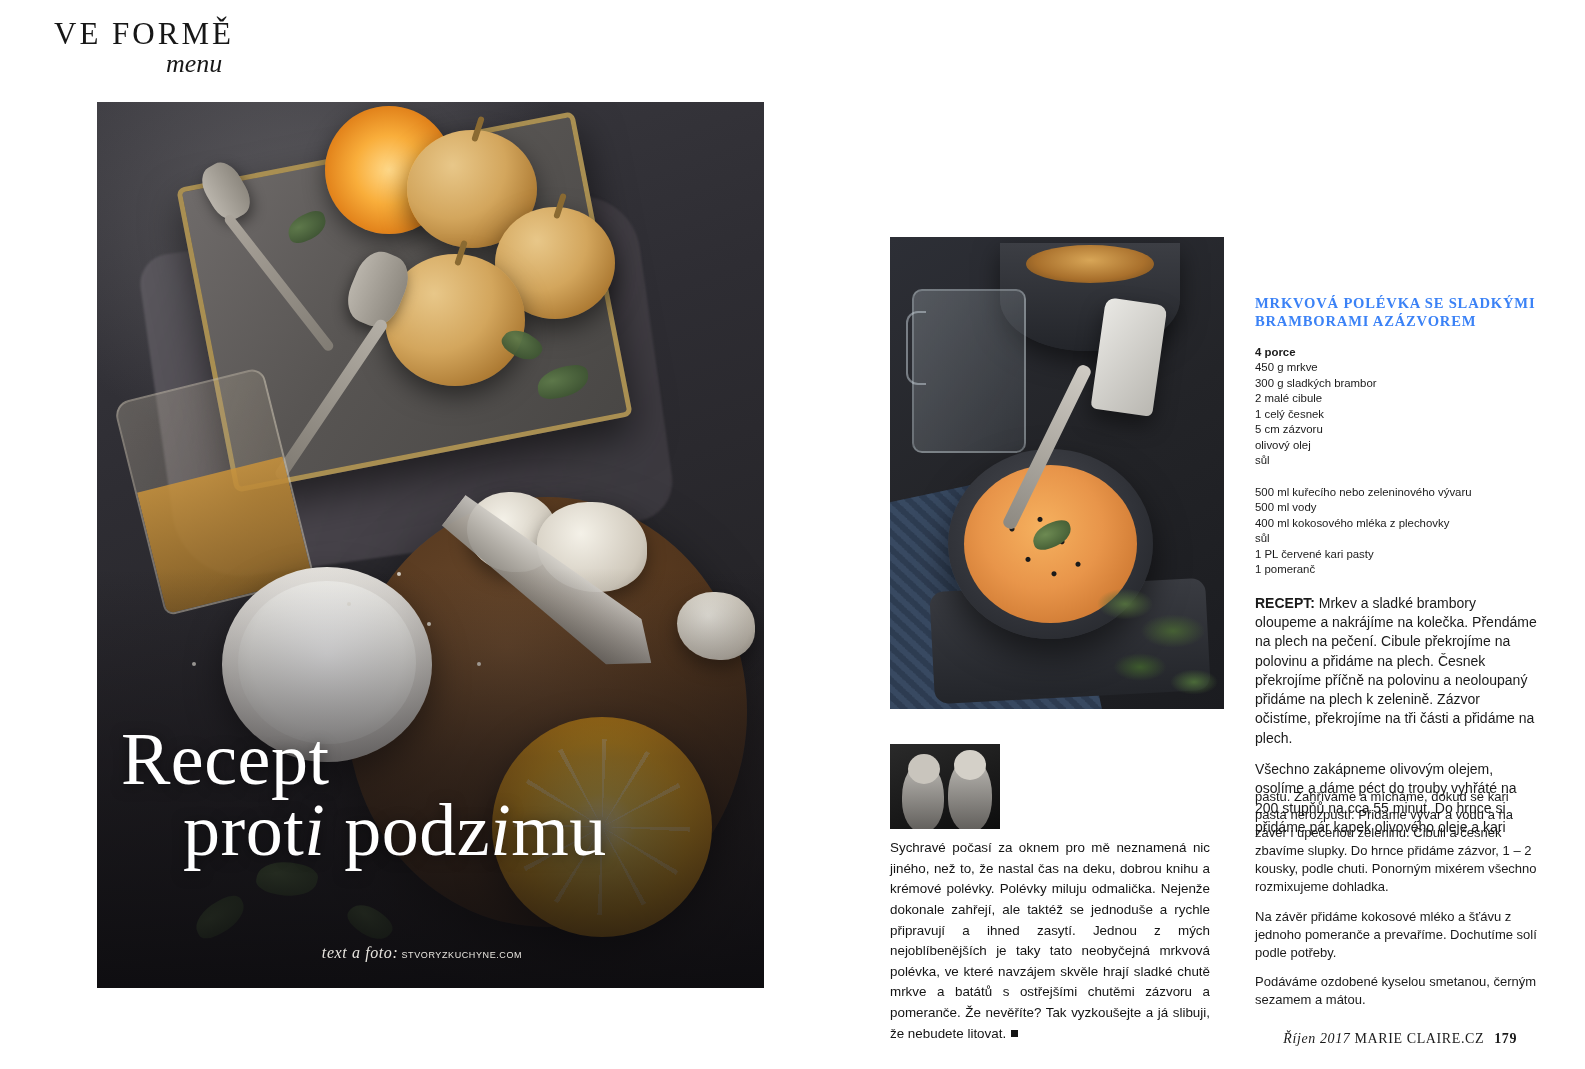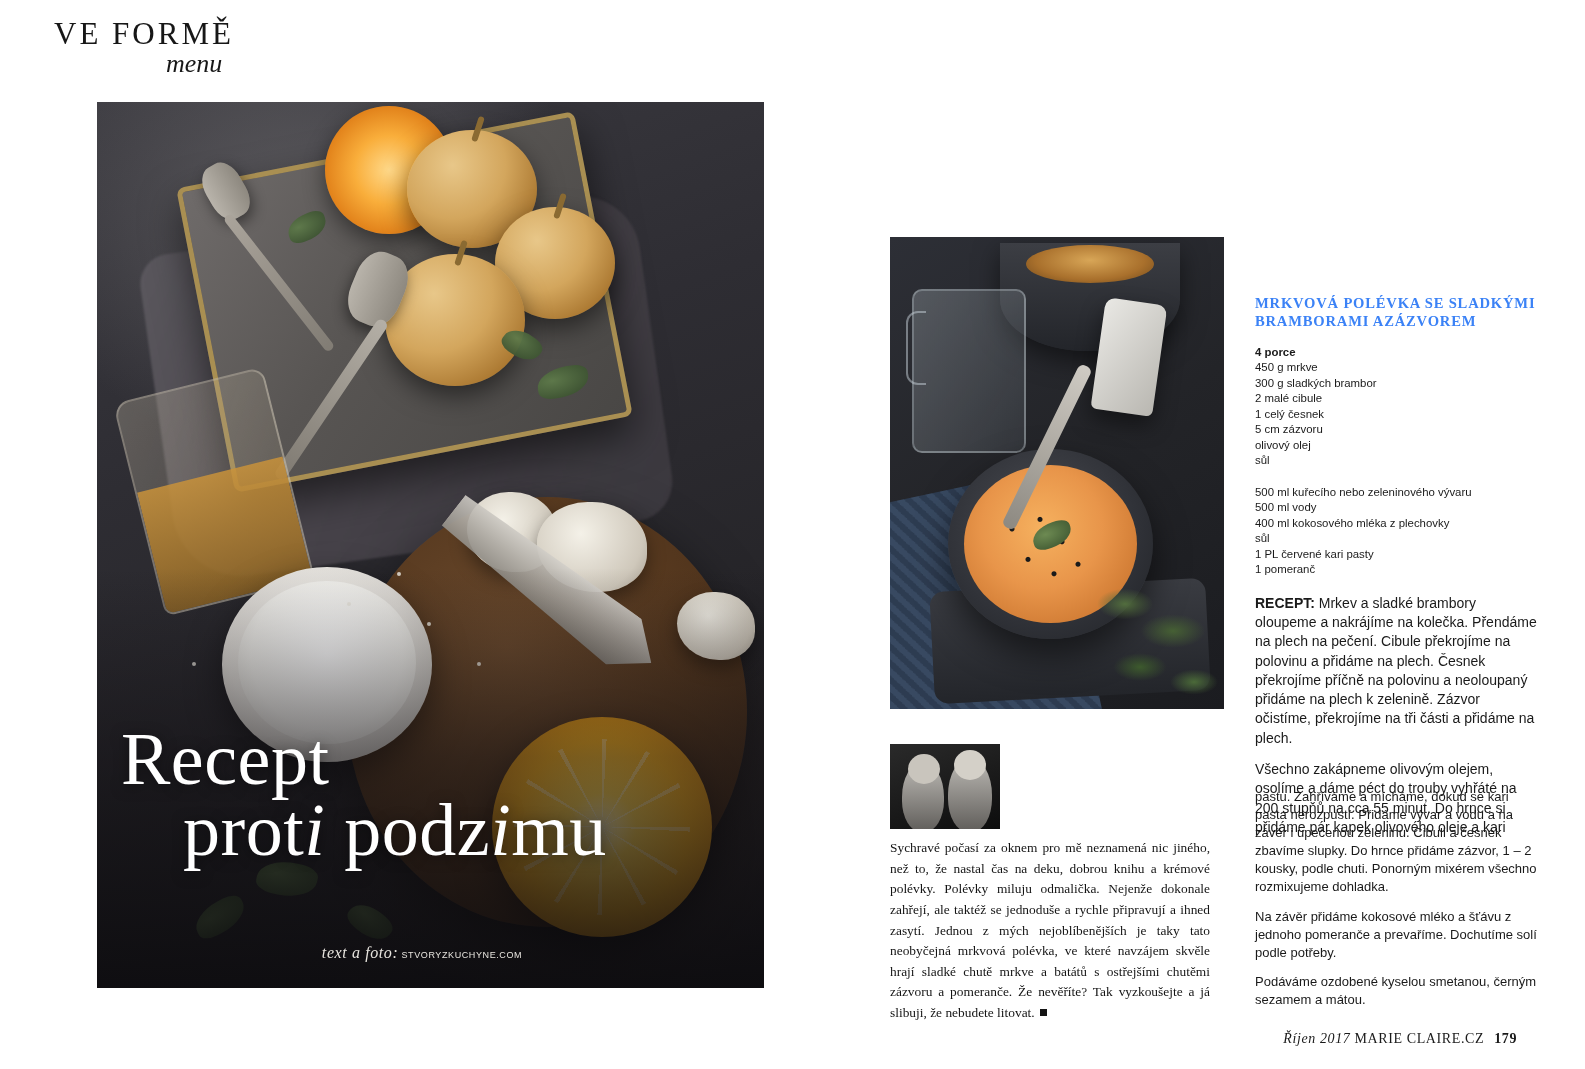--- a/index.html
+++ b/index.html
@@ -352,21 +352,21 @@
     opacity: .85;
   }
   .authors-photo .f1 { left: 12px; top: 18px; width: 42px; height: 70px; }
   .authors-photo .f2 { left: 58px; top: 14px; width: 44px; height: 74px; }
   .authors-photo .h1 { position:absolute; left: 18px; top: 10px; width: 32px; height: 30px; border-radius: 50%; background: #c9c5bd; }
   .authors-photo .h2 { position:absolute; left: 64px; top: 6px; width: 32px; height: 30px; border-radius: 50%; background: #d4d0c8; }
 
   .intro-text {
     position: absolute;
     left: 866px; top: 838px; width: 320px;
-    font-family: Liberation Serif, serif;
+    font-family: Liberation Sans, sans-serif;
     font-size: 13.4px;
     line-height: 1.54;
     color: #141414;
     text-align: justify;
   }
   .intro-text .endmark {
     display: inline-block;
     width: 7px; height: 7px;
     background: #141414;
     margin-left: 5px;

